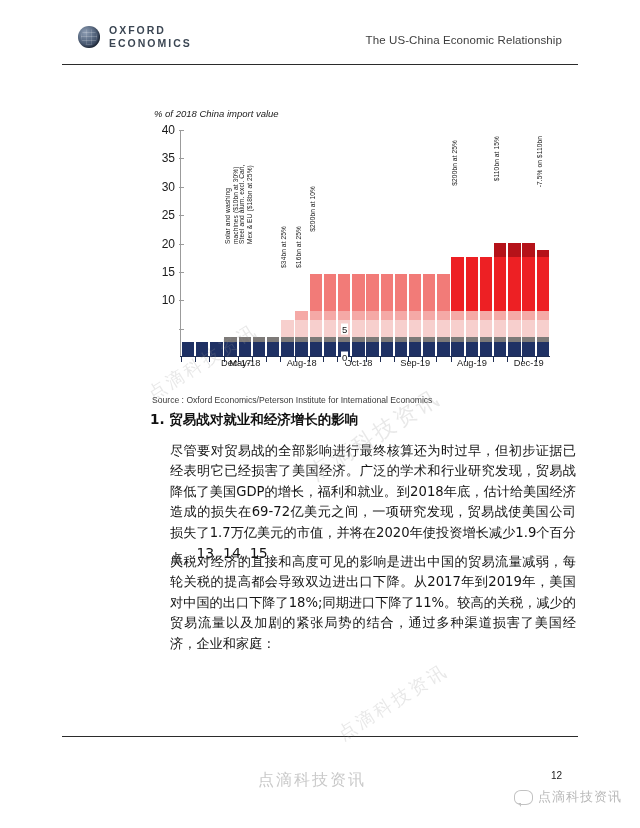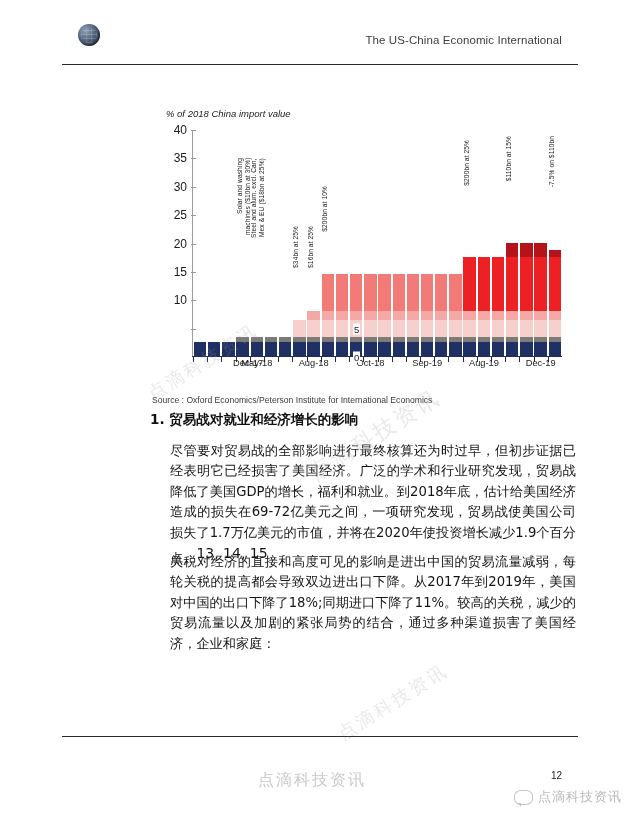--- a/index.html
+++ b/index.html
@@ -21,21 +21,21 @@
                repeating-linear-gradient(90deg,rgba(255,255,255,.14) 0 1px,transparent 1px 5px);}
   .logo-txt{line-height:1.22;}
   .logo-txt div{font-size:10.5px;letter-spacing:2.0px;color:#3b4653;font-weight:600;}
   .hdr-title{position:absolute;right:78px;top:34px;font-size:11.5px;color:#3d3d3d;letter-spacing:.1px;}
   .hdr-rule{position:absolute;left:62px;top:64px;width:516px;height:1px;background:#2b2b2b;}
 
   
   .fig-title{position:absolute;left:196px;top:74px;font-size:10px;font-weight:bold;color:#1a1a1a;
     border-bottom:1px solid #1a1a1a;padding-bottom:1px;letter-spacing:.2px;}
 
-  .chart-box{position:absolute;left:164px;top:108px;width:398px;height:270px;text-align:right;}
+  .chart-box{position:absolute;left:152px;top:108px;width:398px;height:270px;}
   .chart-ylabel{position:absolute;left:2px;top:0px;font-size:9.5px;font-style:italic;color:#1a1a1a;}
 
   .plot{position:absolute;left:28px;top:22px;width:370px;height:227px;}
   .axis-v{position:absolute;left:0;top:0;width:1px;height:227px;background:#9b9b9b;}
   .axis-h{position:absolute;left:0;bottom:0;width:370px;height:1px;background:#1f2d52;}
   .ytick{position:absolute;left:-1px;width:5px;height:1px;background:#9b9b9b;}
   .ylab{position:absolute;right:calc(100% + 5px);font-size:12px;color:#1a1a1a;
     transform:translateY(-50%);white-space:nowrap;}
 
   .bars{position:absolute;left:1px;bottom:1px;width:369px;height:226px;display:flex;align-items:flex-end;}
@@ -84,22 +84,26 @@
   .wmd3{left:330px;top:690px;font-size:18px;}
 </style>
 </head>
 <body>
 
 <div class="page">
 
   <div class="hdr">
     <div class="logo-wrap">
       <div class="globe"></div>
+      <div class="logo-txt">
+        <div>OXFORD</div>
+        <div>ECONOMICS</div>
+      </div>
     </div>
-    <div class="hdr-title">The US-China Economic International</div>
+    <div class="hdr-title">The US-China Economic Relationship</div>
     <div class="hdr-rule"></div>
   </div>
 
 
   <div class="chart-box">
     <div class="chart-ylabel">% of 2018 China import value</div>
     <div class="plot" id="plot">
       <div class="axis-v"></div>
       <div class="axis-h"></div>
       <div class="bars" id="bars">

